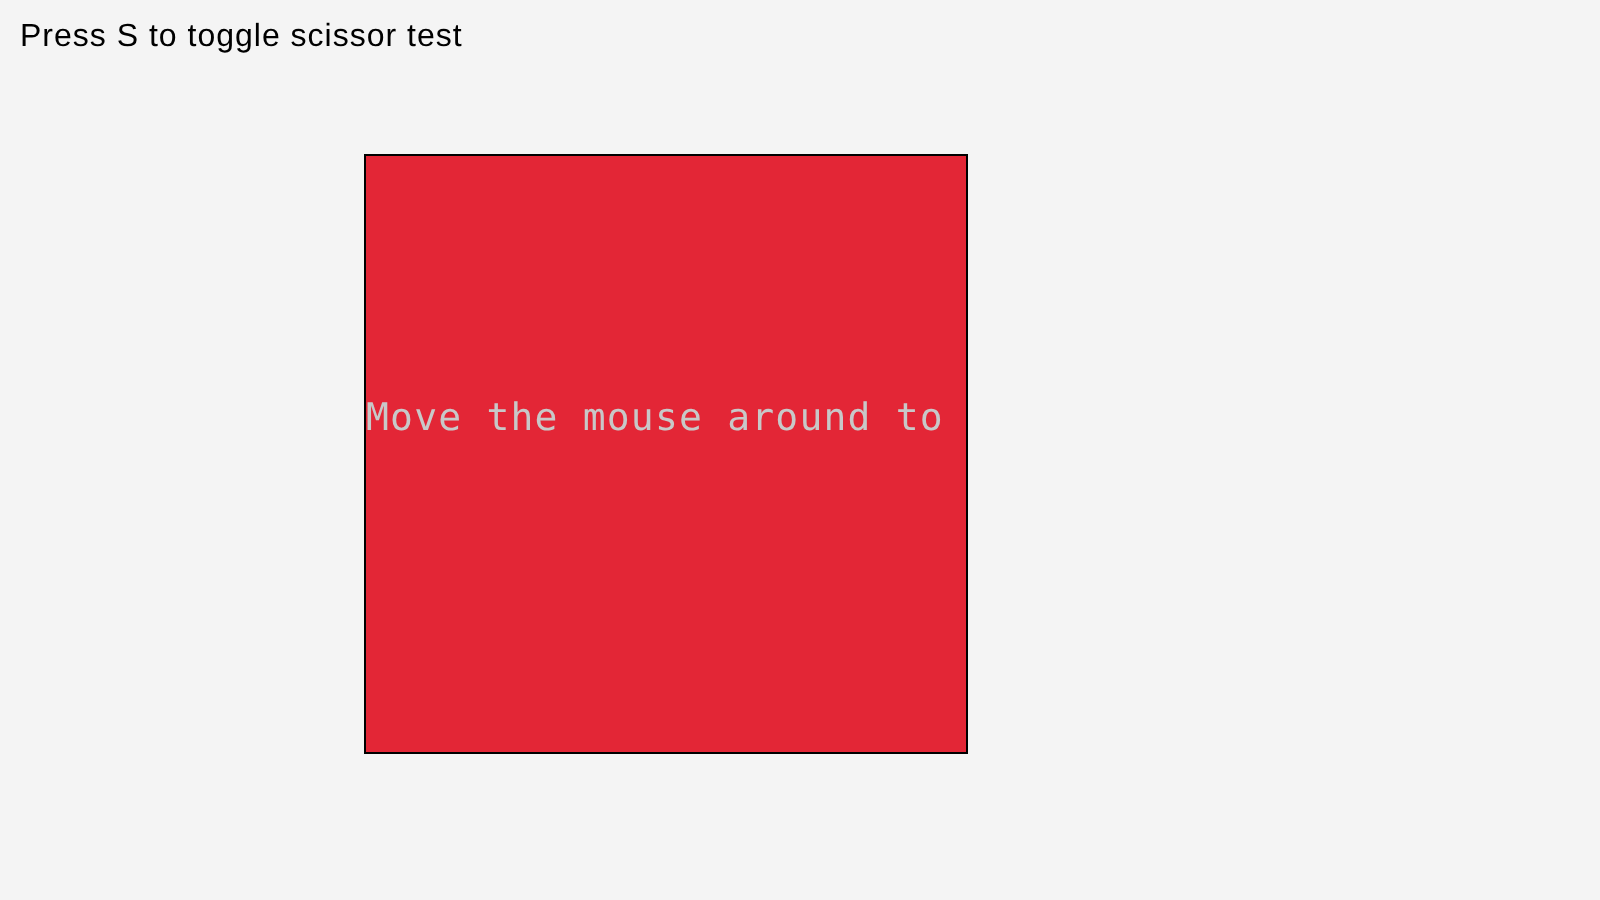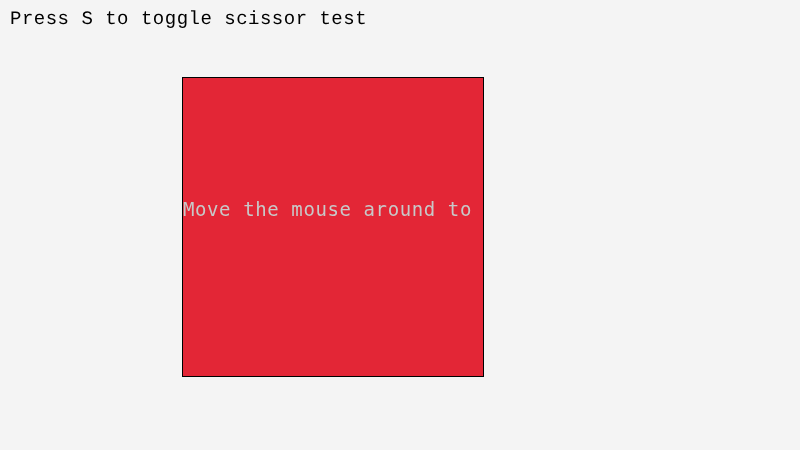--- a/index.html
+++ b/index.html
@@ -20,22 +20,22 @@
     height: 450px;
     background: #f4f4f4;
     overflow: hidden;
   }
 
   
   #title-text {
     position: absolute;
     left: 10px;
     top: 8px;
-    font-family: Liberation Mono, monospace;
-    font-size: 19px;
+    font-family: Liberation Sans, sans-serif;
+    font-size: 16px;
     line-height: 22px;
     letter-spacing: 0.5px;
     color: #000000;
     white-space: pre;
     -webkit-font-smoothing: none;
     font-smooth: never;
     text-rendering: geometricPrecision;
   }
 
   

